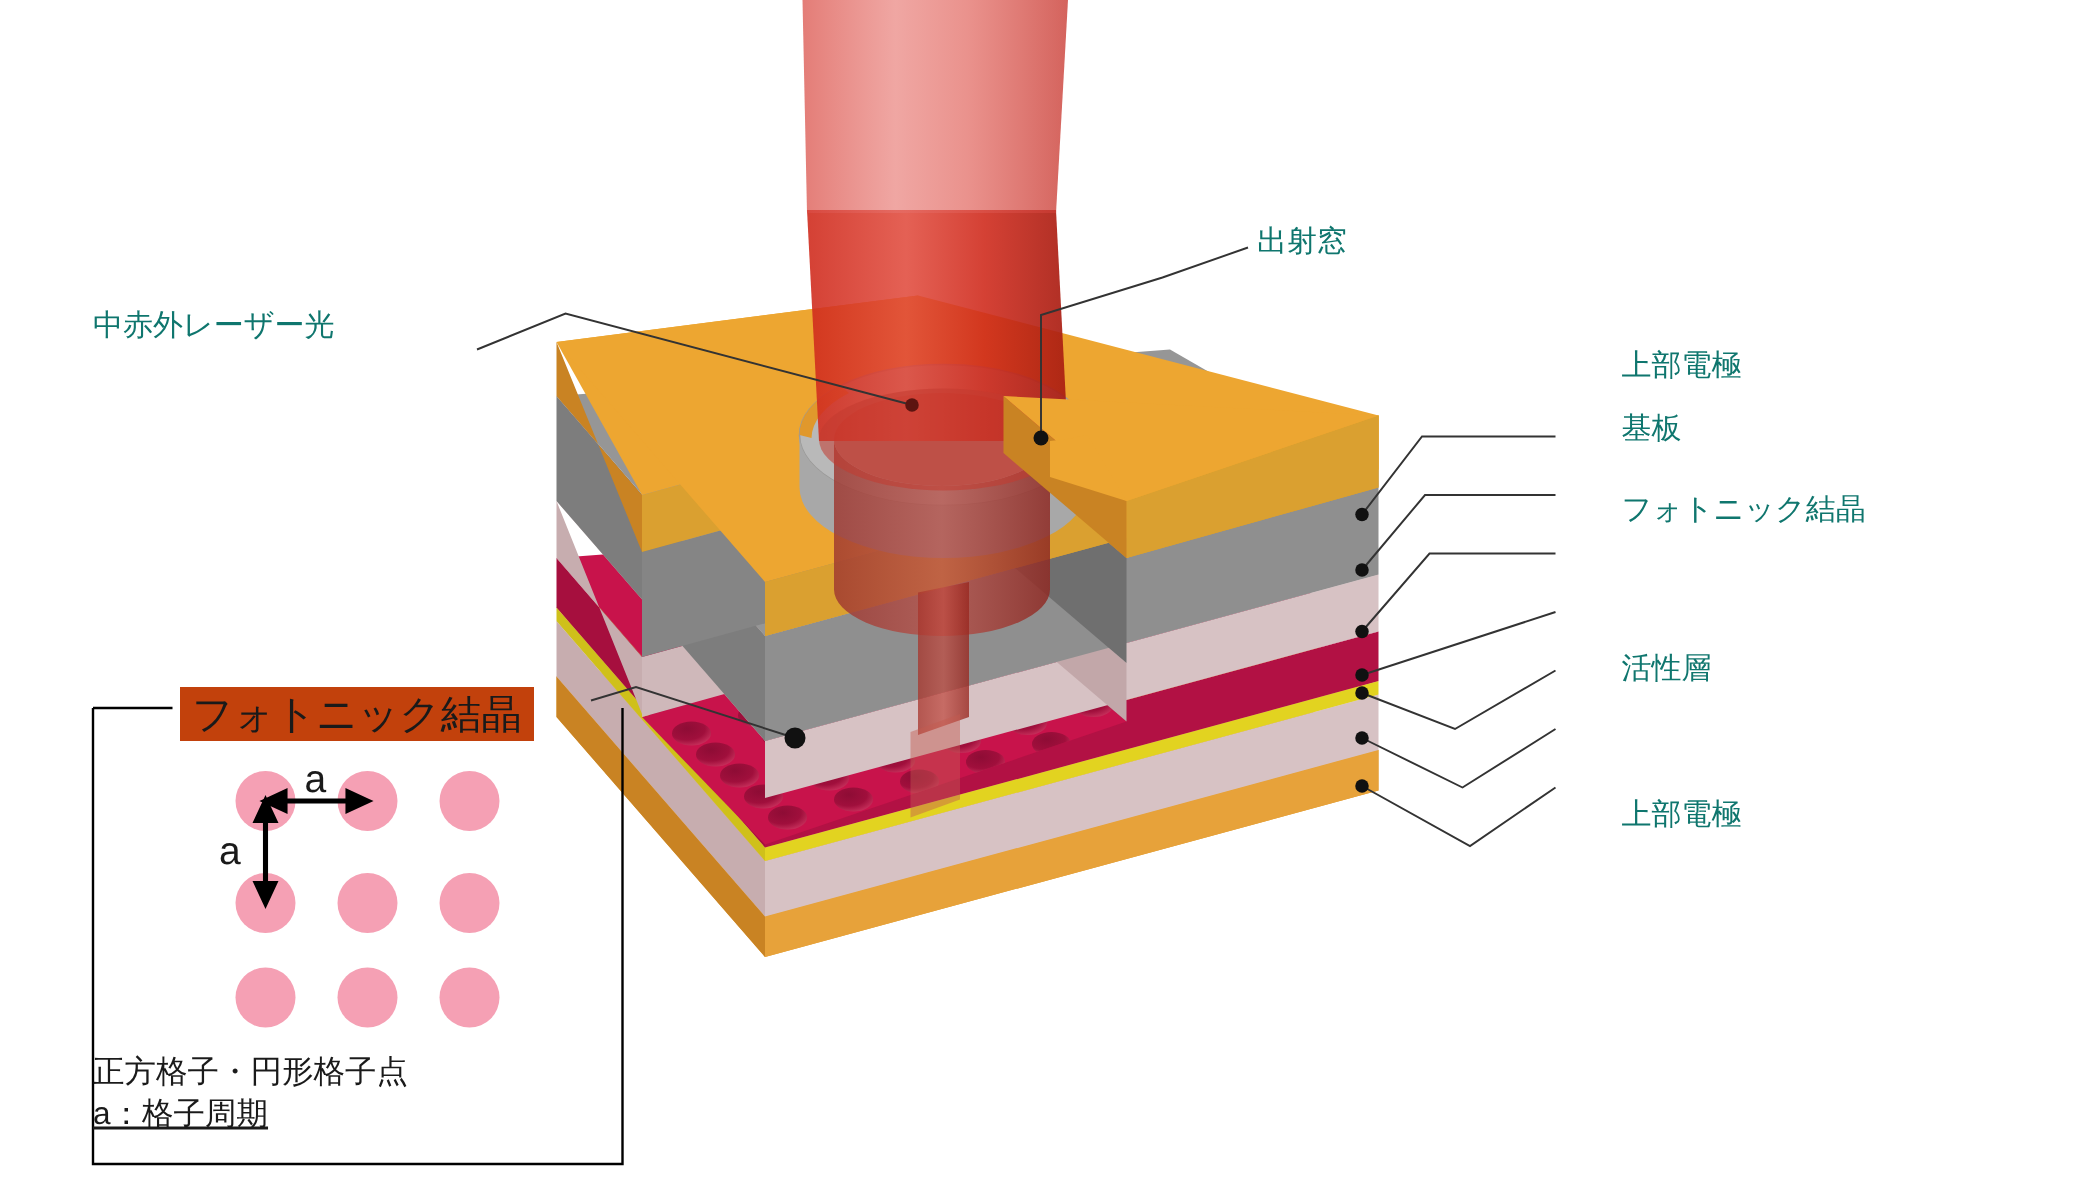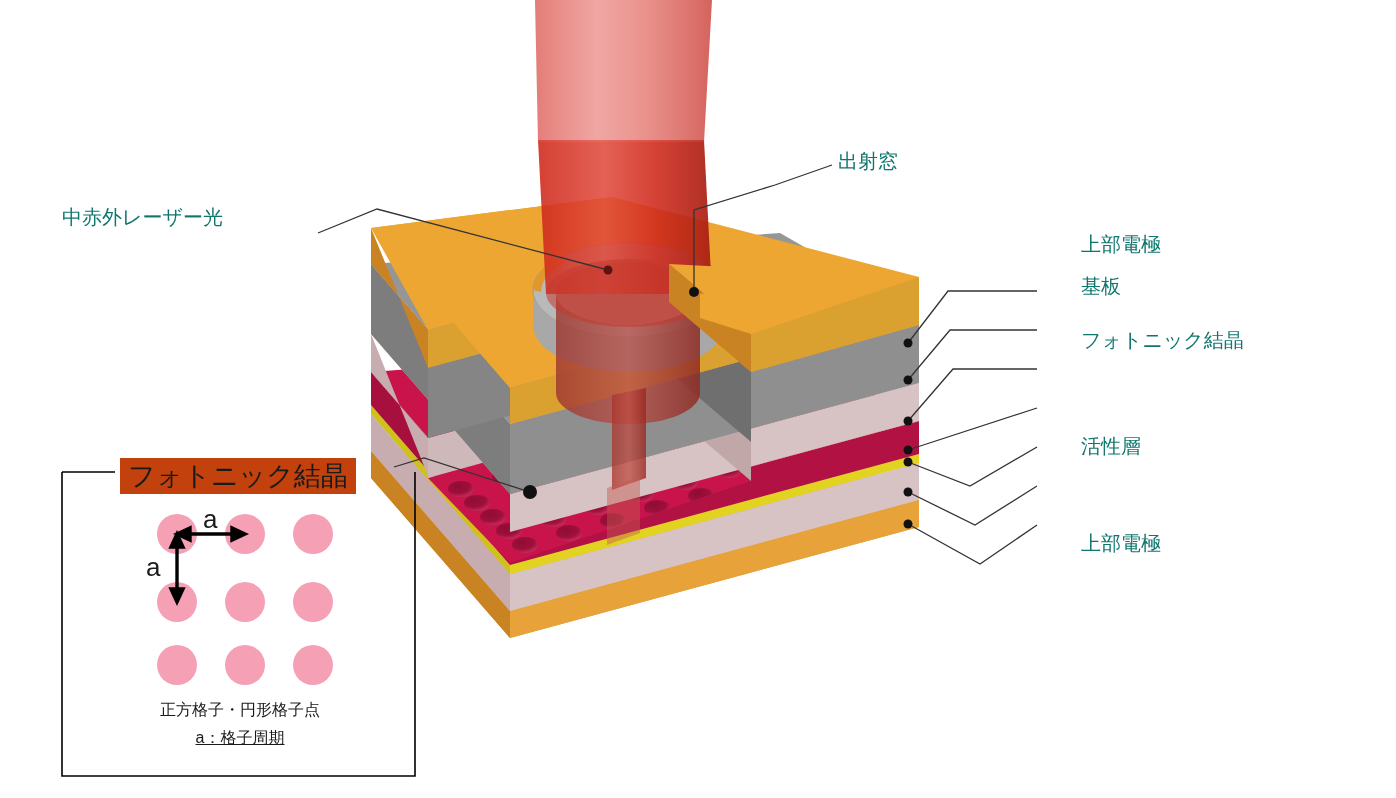--- a/index.html
+++ b/index.html
@@ -5,21 +5,21 @@
   html,body{margin:0;padding:0;background:#ffffff;}
   body{width:1396px;height:798px;position:relative;overflow:hidden;
        font-family:"Liberation Sans","DejaVu Sans",sans-serif;color:#1a1a1a;}
   #stage{position:absolute;left:0;top:0;width:1396px;height:798px;}
   svg{display:block;}
   .lbl{position:absolute;font-size:20px;line-height:1;white-space:nowrap;color:#0f766e;}
   .lbl-r{left:1081px;}
   #lbl-mir{left:62px;top:207px;text-align:right;}
   #lbl-win{left:838px;top:151px;}
   #inset-title{position:absolute;left:120px;top:458px;font-size:27px;background:#c2410c;padding:0 8px;white-space:nowrap;}
-  .cap{position:absolute;font-size:16px;white-space:nowrap;text-align:center;width:356px;left:62px;}
+  .cap{position:absolute;font-size:21px;white-space:nowrap;width:356px;left:62px;}
   #cap1{top:700px;}
   #cap2{top:728px;text-decoration:underline;}
   .alab{position:absolute;font-size:26px;}
   #alab-h{left:203px;top:504px;}
   #alab-v{left:146px;top:552px;}
 </style>
 </head>
 <body>
 
 <div id="stage">

